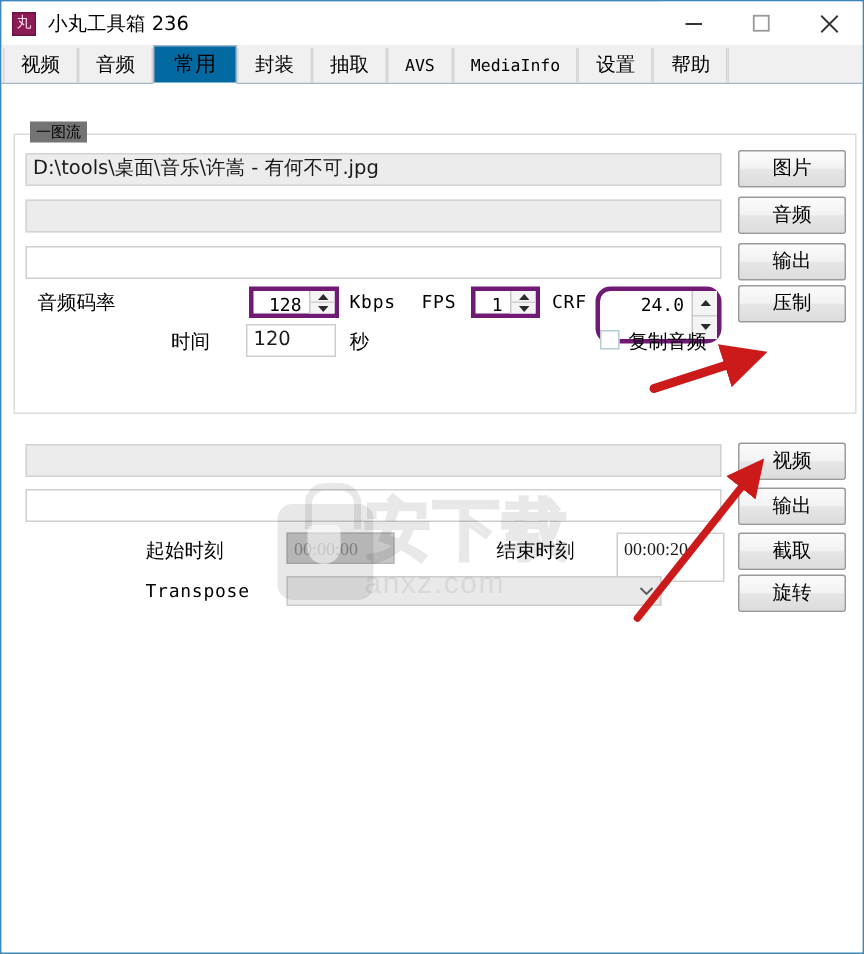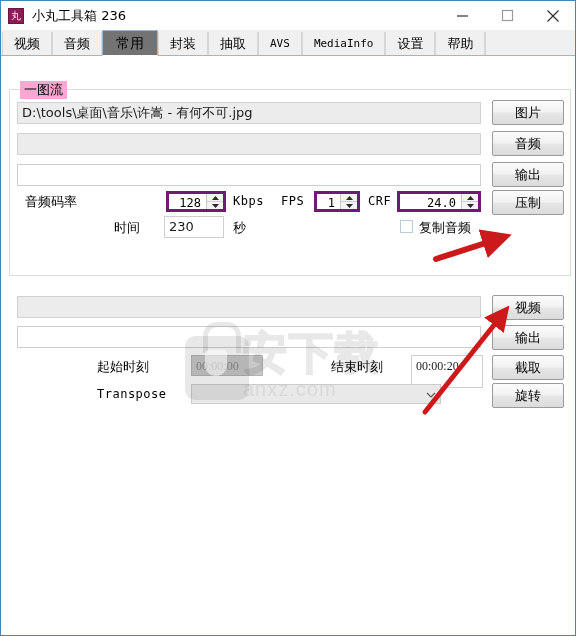--- a/index.html
+++ b/index.html
@@ -87,21 +87,21 @@
     border-left: 1px solid #d6d6d6;
     border-right: 1px solid #d6d6d6;
     box-sizing: border-box;
     white-space: nowrap;
     font-family: "DejaVu Sans", sans-serif;
   }
   .tab.mono { font-family: "DejaVu Sans Mono", monospace; font-size: 11px; }
   .tab.active {
     height: 26px;
     line-height: 25px;
-    background: #737373;
+    background: #0369a1;
     border: 1px solid #9fb6c9;
     border-bottom: 1px solid #ffffff;
     margin-bottom: -1px;
     font-size: 14px;
     padding: 0 13px;
     z-index: 3;
     position: relative;
   }
   #tab-filler {
     flex: 1;
@@ -119,23 +119,23 @@
 
   .groupbox {
     position: absolute;
     border: 1px solid #dcdcdc;
     background: transparent;
   }
   .group-title {
     position: absolute;
     top: -9px;
     left: 10px;
-    background: #f9a8d4;
+    background: #737373;
     padding: 0 4px;
-    font-size: 13px;
+    font-size: 10px;
     color: #000;
     font-family: "DejaVu Sans", sans-serif;
     white-space: nowrap;
   }
 
   
   .tbox {
     position: absolute;
     box-sizing: border-box;
     border: 1px solid #cfcfcf;
@@ -401,40 +401,40 @@
         </div>
         <div class="sep">
           <svg width="7" height="4" viewBox="0 0 7 4">
               <polygon points="0,0 7,0 3.5,4" fill="#2b2b2b"></polygon>
             </svg>
         </div>
       </div>
     </div>
 
     <div class="lbl mono" style="left:367px; top:138px;">CRF</div>
-    <div class="spinwrap" style="left:396px; top:135px; width:84px; height:21px;">
+    <div class="spinwrap" style="left:396px; top:135px; width:84px; height:38px;border-radius:10px;">
       <div class="val">24.0</div>
       <div class="spin-btns">
         <div>
           <svg width="7" height="4" viewBox="0 0 7 4">
               <polygon points="3.5,0 7,4 0,4" fill="#2b2b2b"></polygon>
             </svg>
         </div>
         <div class="sep">
           <svg width="7" height="4" viewBox="0 0 7 4">
               <polygon points="0,0 7,0 3.5,4" fill="#2b2b2b"></polygon>
             </svg>
         </div>
       </div>
     </div>
 
     <div class="btn" style="left:491px; top:134px;">压制</div>
 
     <div class="lbl" style="left:113px; top:163px;">时间</div>
-    <div class="tbox" style="left:163px; top:160px; width:60px; height:22px;">230</div>
+    <div class="tbox" style="left:163px; top:160px; width:60px; height:22px;">120</div>
     <div class="lbl" style="left:232px; top:163px;">秒</div>
 
     <div class="cbox" style="left:399px; top:164px;"></div>
     <div class="lbl" style="left:418px; top:163px;">复制音频</div>
 
 
     <div class="tbox readonly" style="left:16px; top:240px; width:464px; height:22px;"></div>
     <div class="btn" style="left:491px; top:239px;">视频</div>
 
     <div class="tbox" style="left:16px; top:270px; width:464px; height:22px;"></div>

